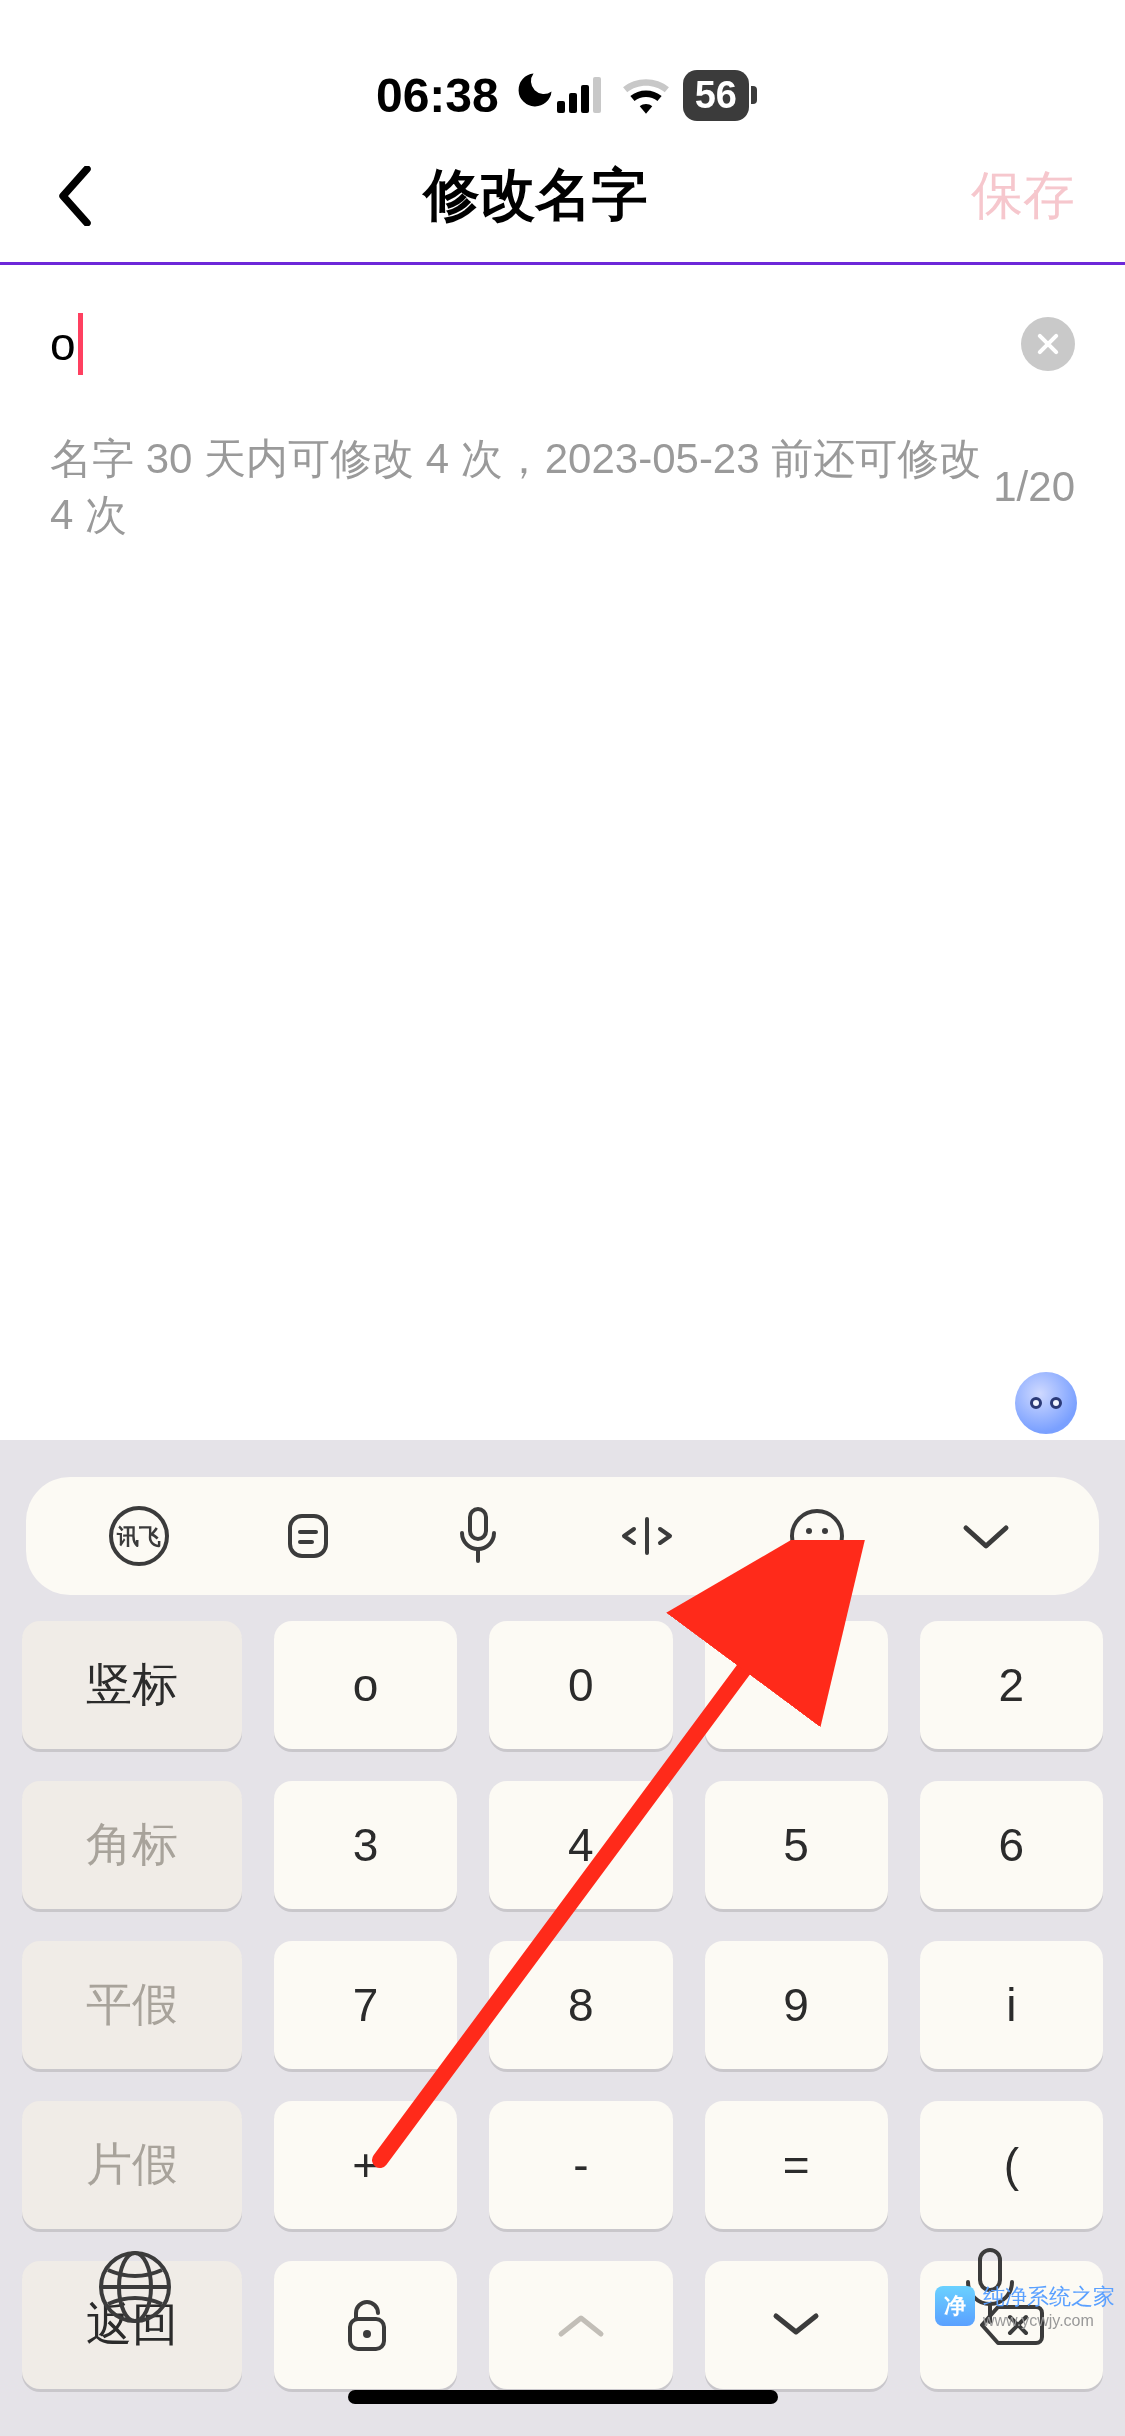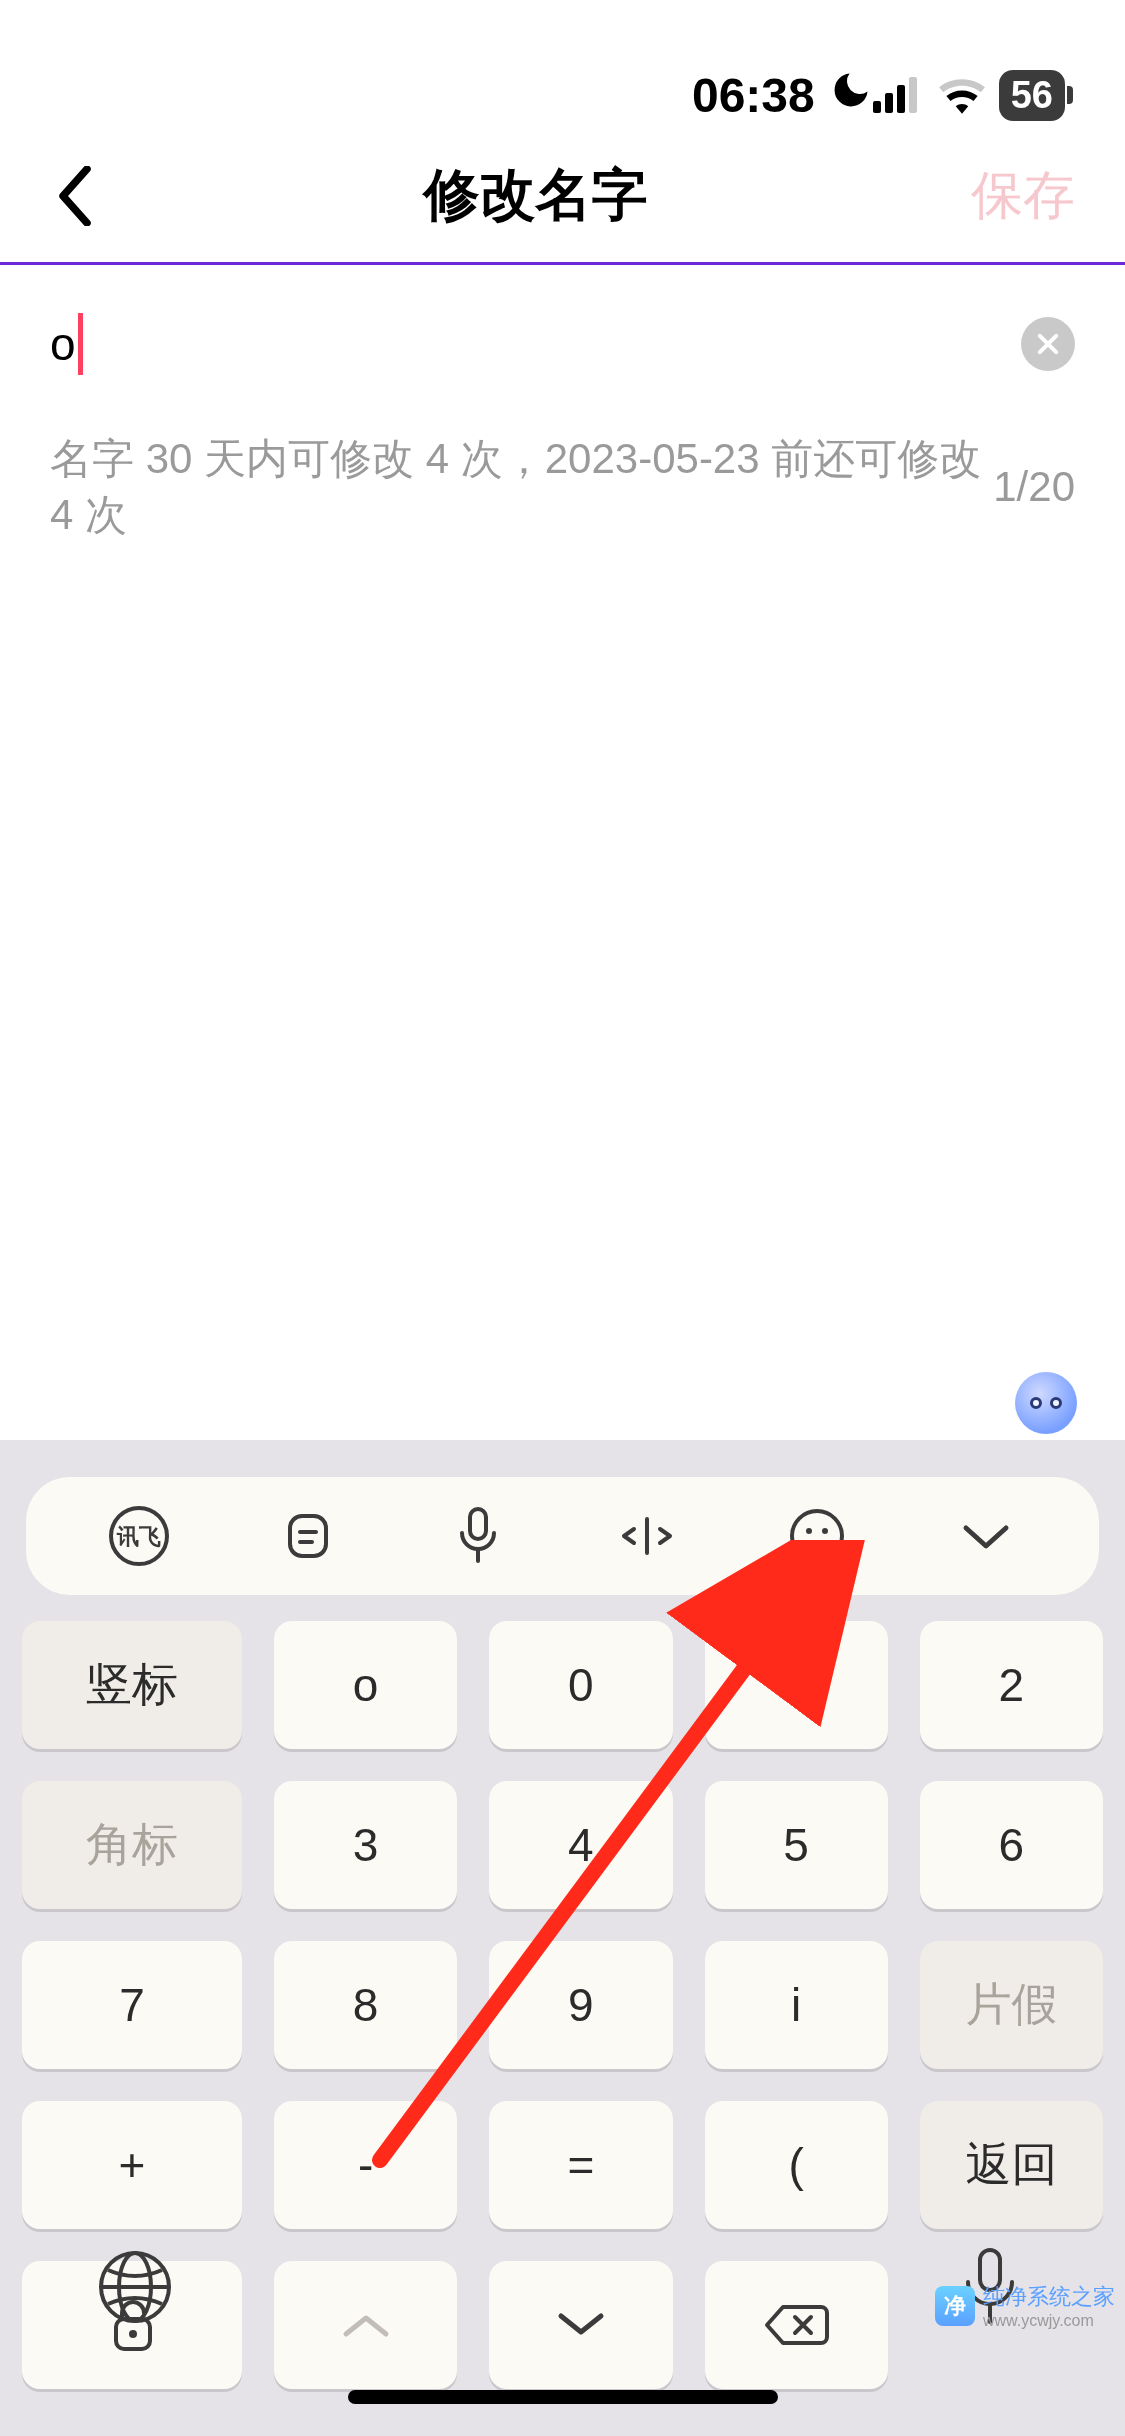--- a/index.html
+++ b/index.html
@@ -7,21 +7,21 @@
       width: 1125px;
       height: 2436px;
       background: #fff;
       font-family: -apple-system, "PingFang SC", "Helvetica Neue", sans-serif;
       position: relative;
       overflow: hidden;
     }
     
     .status-bar {
       display: flex;
-      justify-content: flex-end;
+      justify-content: center;
       align-items: center;
       padding: 60px 60px 0 60px;
       height: 130px;
     }
     .status-left { display: flex; align-items: center; gap: 14px; }
     .status-time { font-size: 48px; font-weight: 700; }
     .moon { font-size: 44px; }
     .status-right { display: flex; align-items: center; gap: 12px; }
     .signal svg, .wifi svg { display: block; }
     .battery {
@@ -277,20 +277,21 @@
     <div class="key">0</div>
     <div class="key">1</div>
     <div class="key">2</div>
 
     <div class="key side muted">角标</div>
     <div class="key">3</div>
     <div class="key">4</div>
     <div class="key">5</div>
     <div class="key">6</div>
 
+    <div class="key side muted">平假</div>
     <div class="key">7</div>
     <div class="key">8</div>
     <div class="key">9</div>
     <div class="key">i</div>
 
     <div class="key side muted">片假</div>
     <div class="key">+</div>
     <div class="key">-</div>
     <div class="key">=</div>
     <div class="key">(</div>

